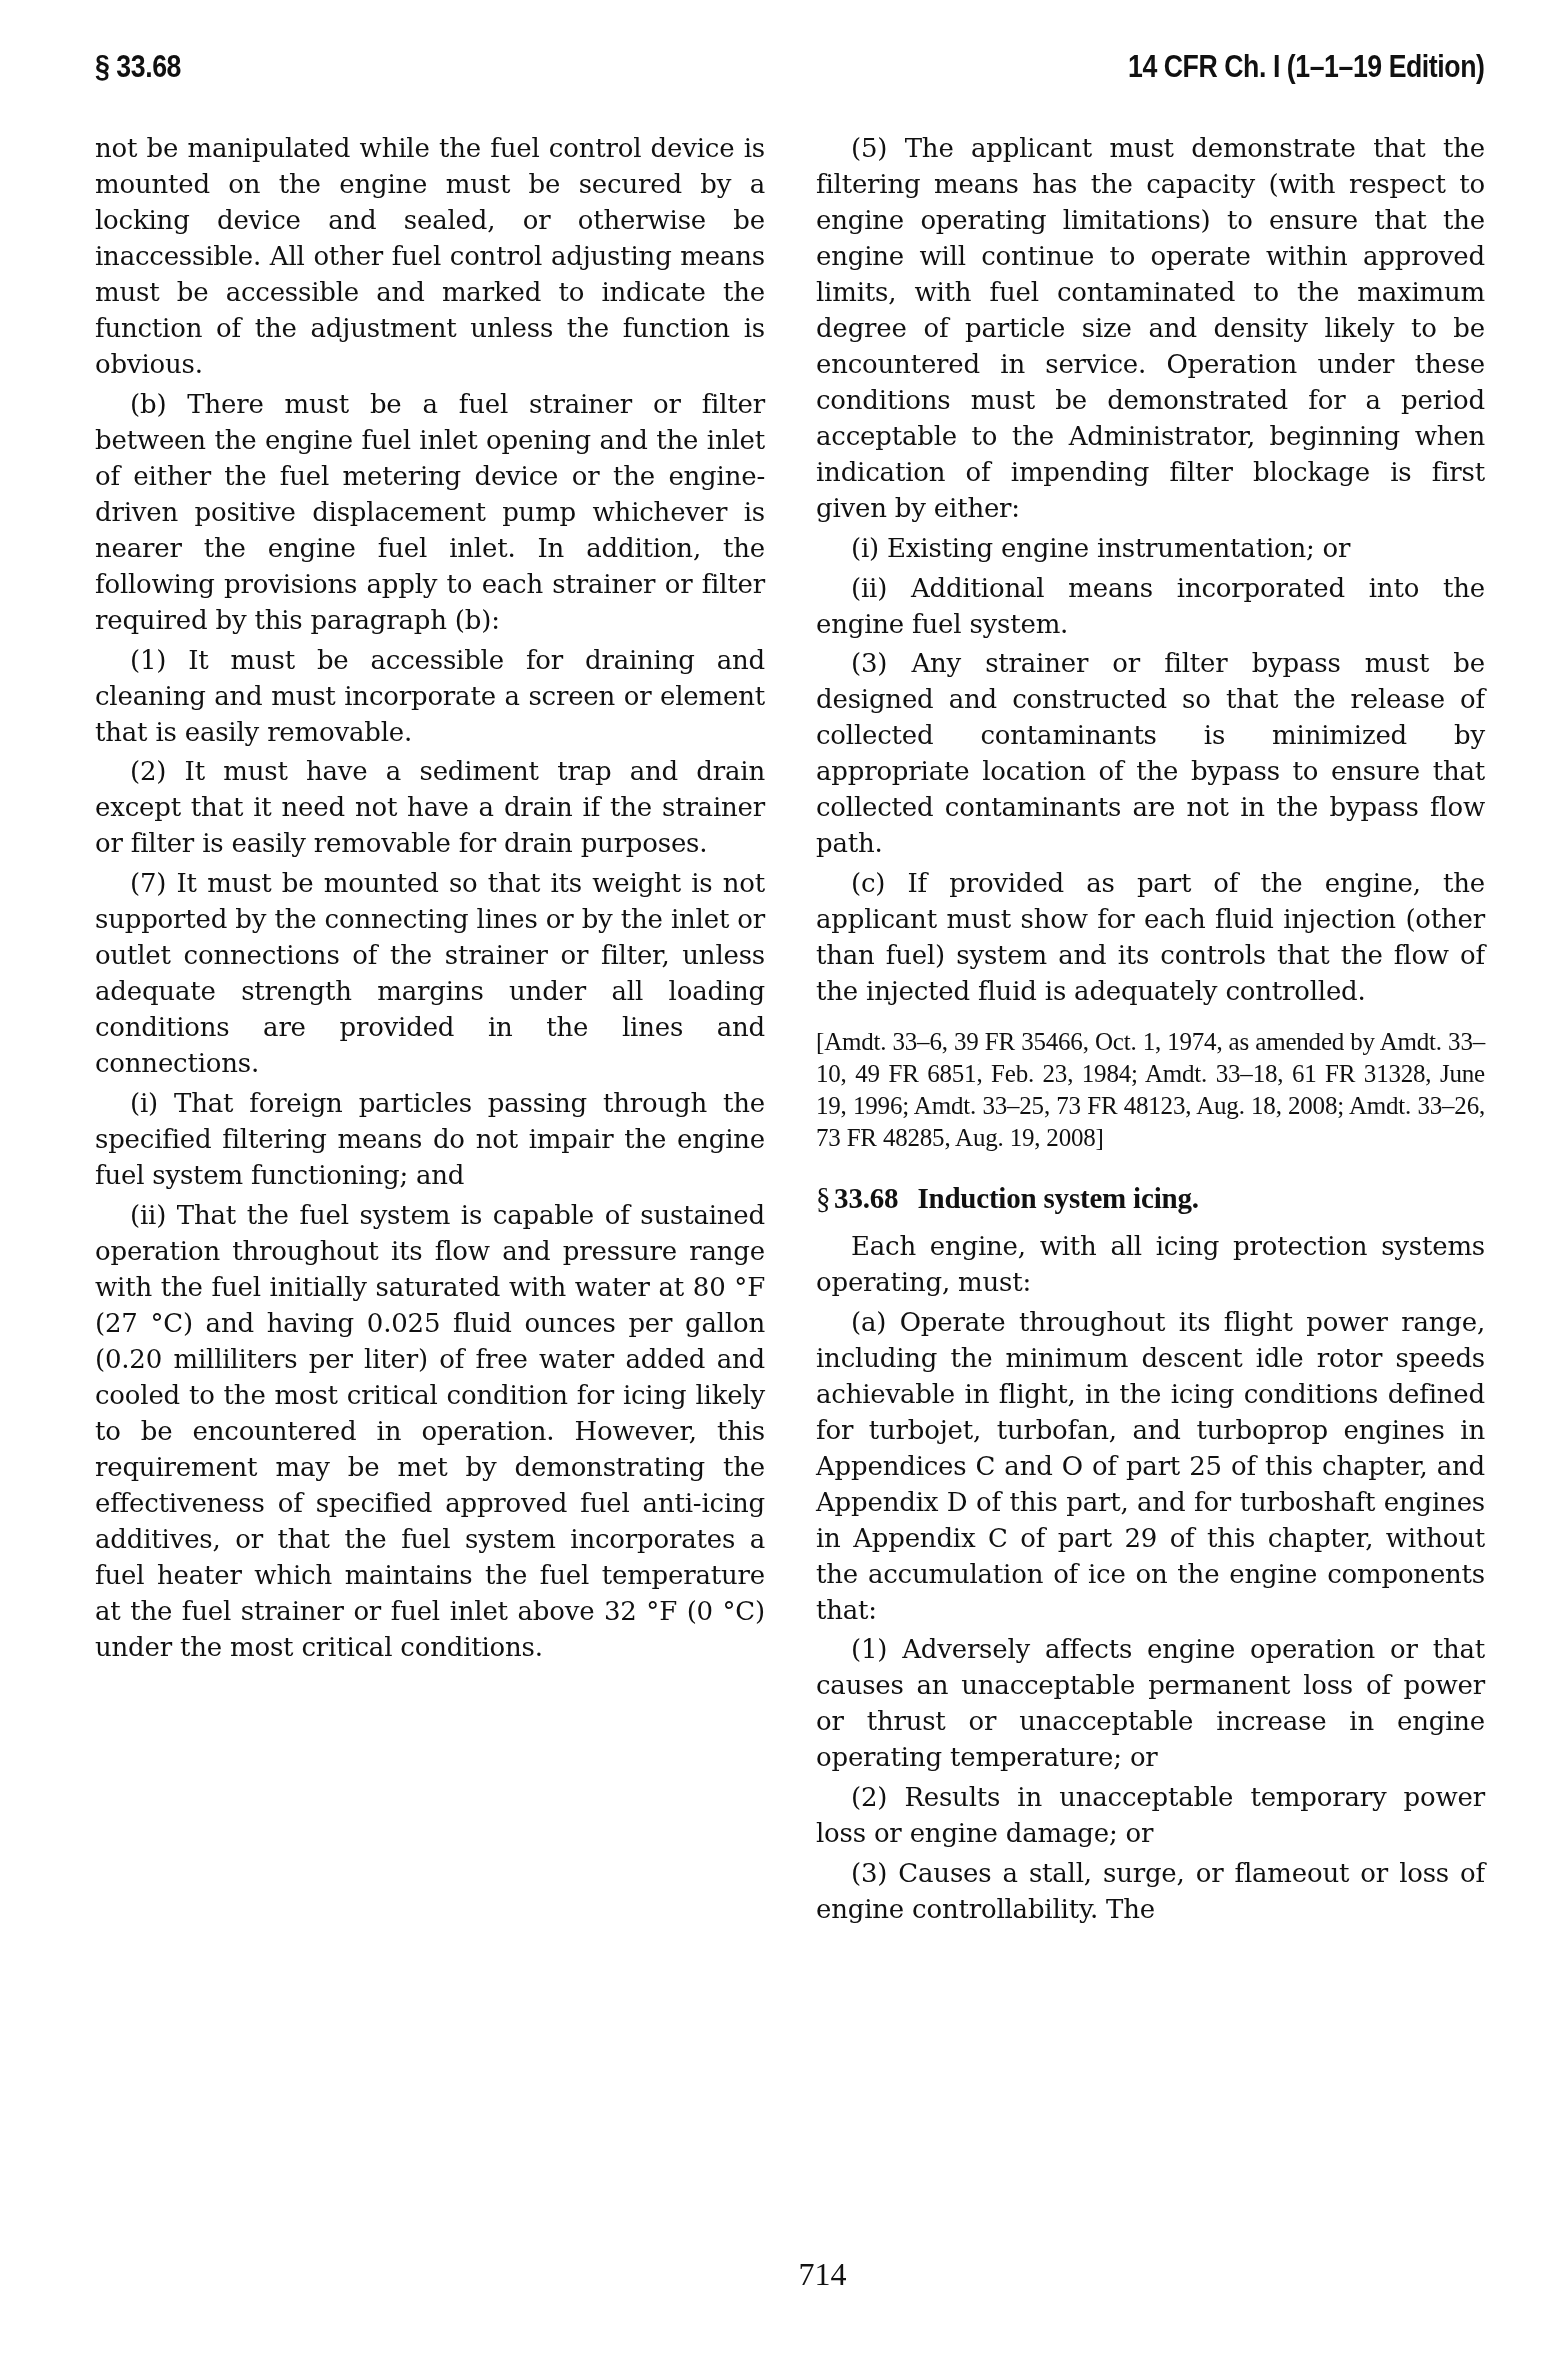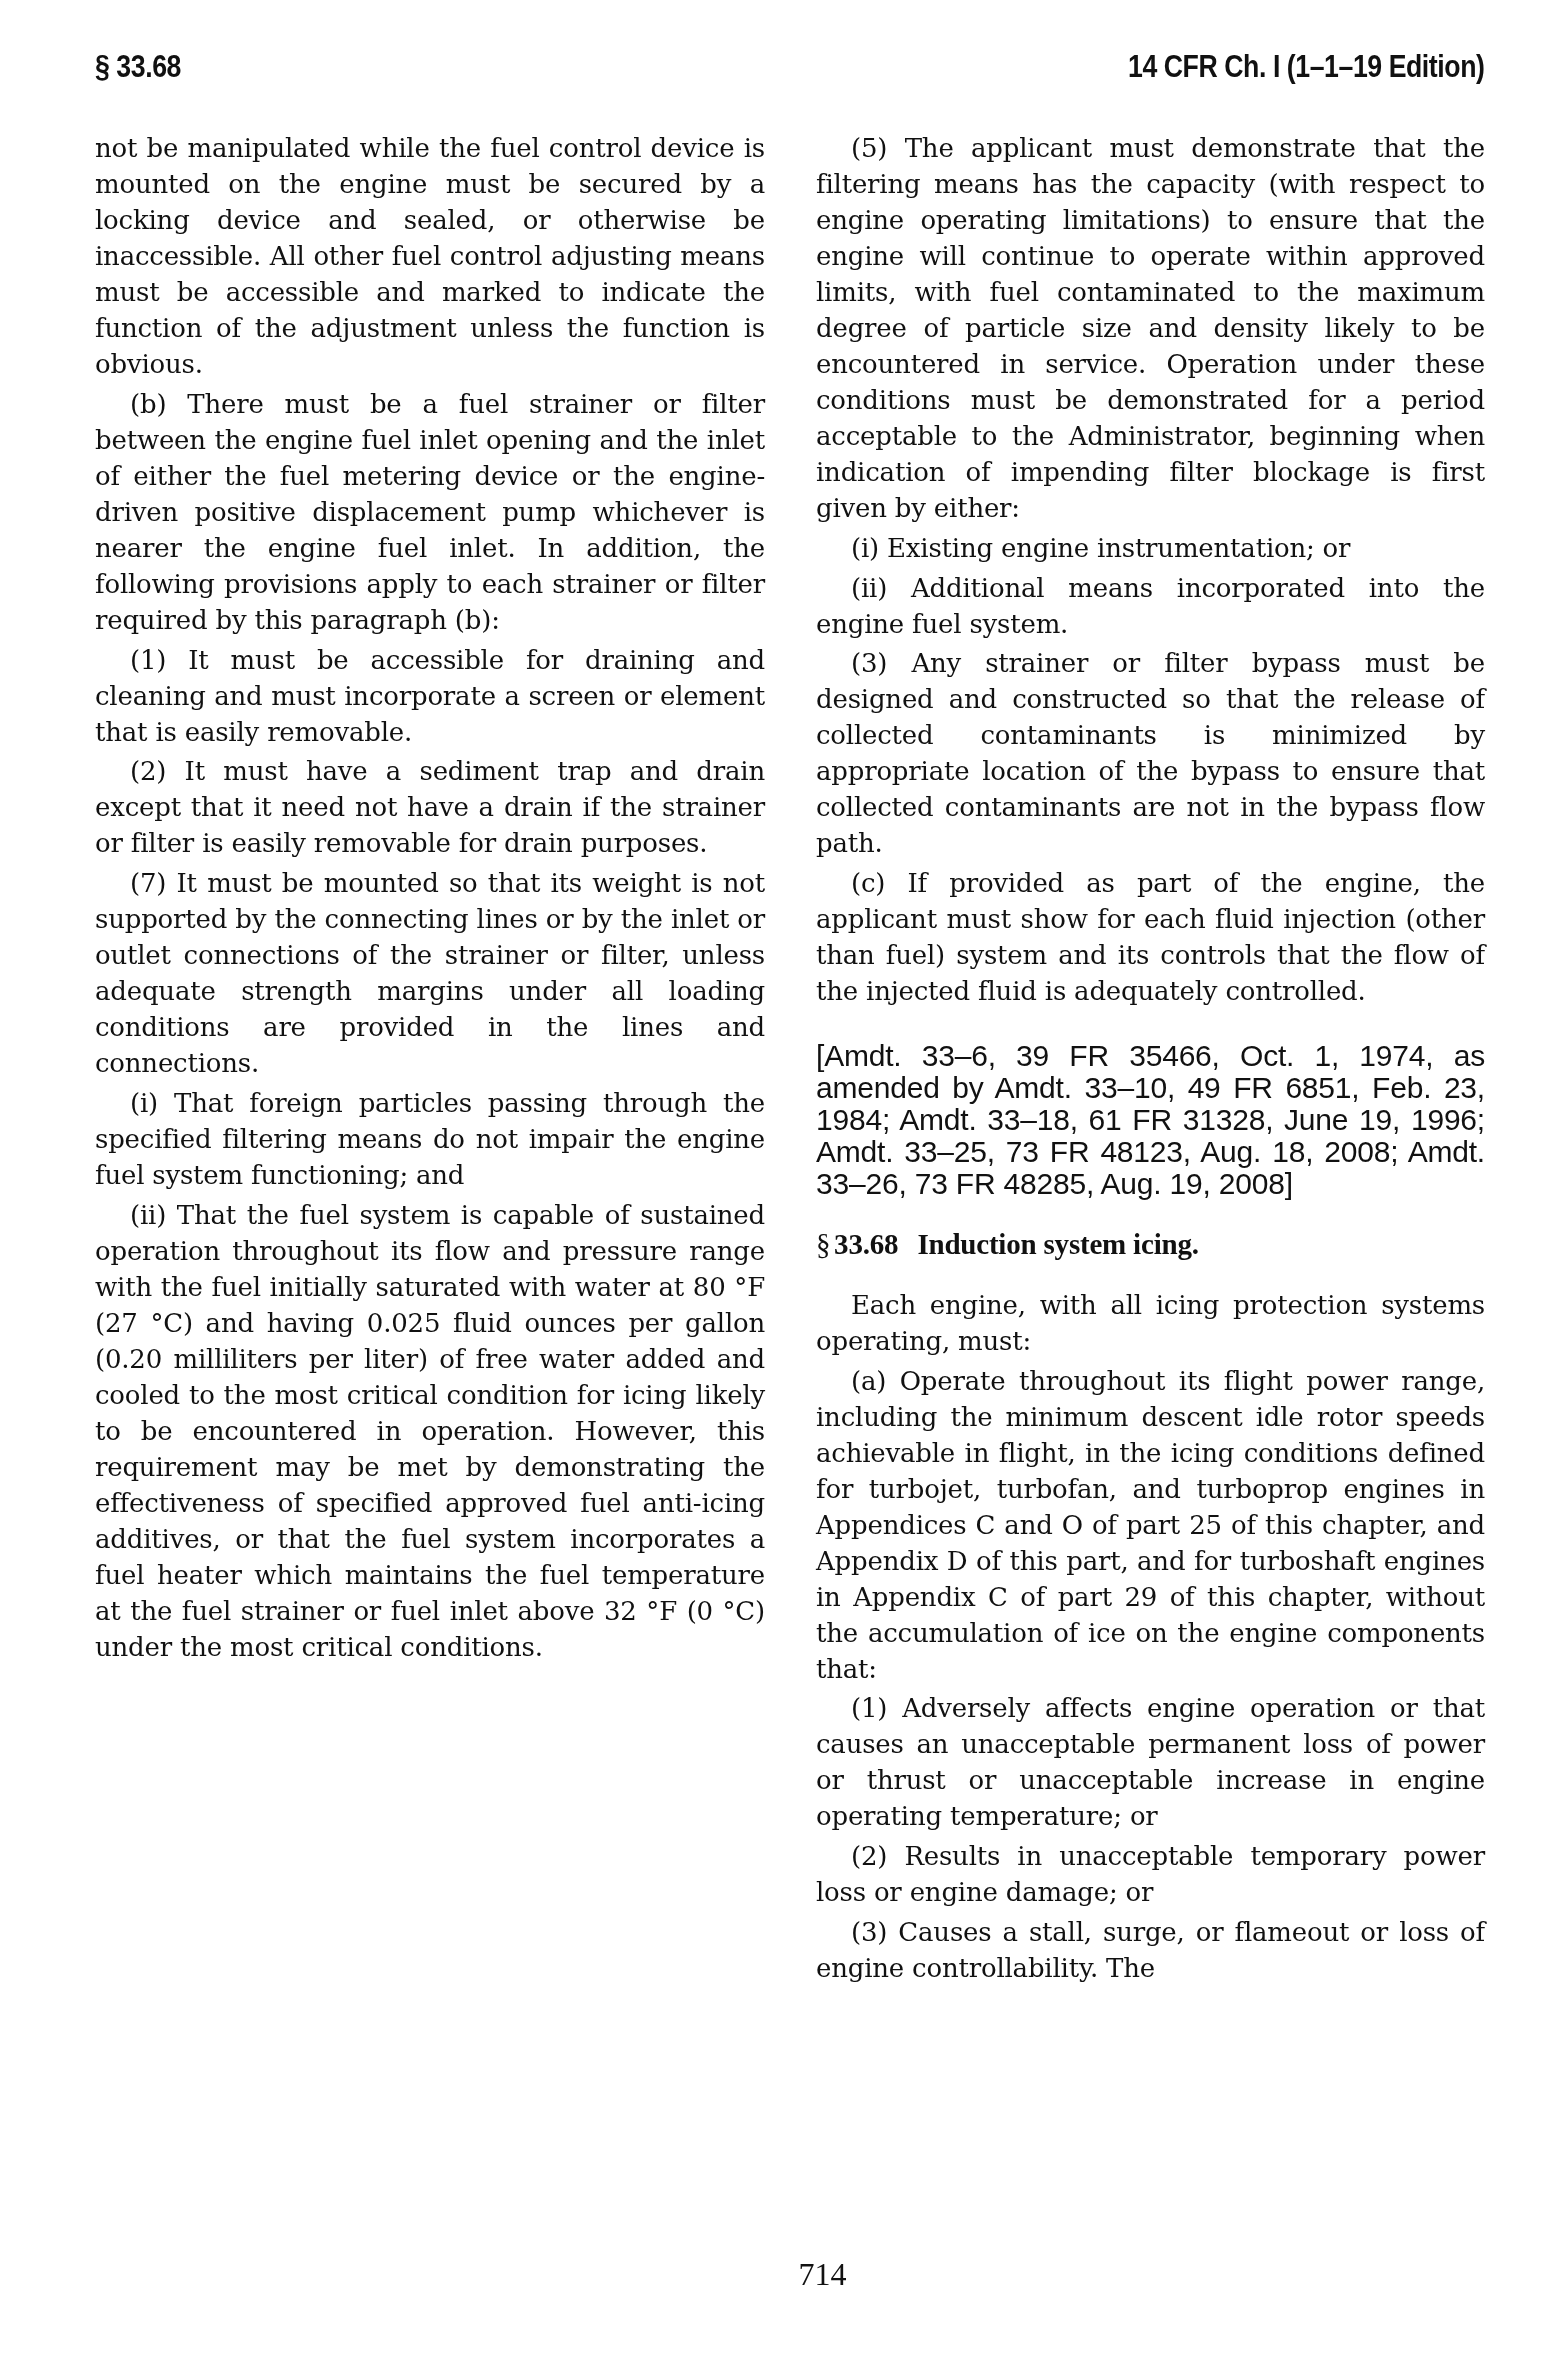--- a/index.html
+++ b/index.html
@@ -15,25 +15,25 @@
     .col {
       position: absolute; top: 130px; width: 670px;
       font-family: "DejaVu Serif", serif; font-size: 26px; line-height: 36px;
       text-align: justify; letter-spacing: -0.2px;
     }
     .col.left { left: 95px; }
     .col.right { left: 816px; width: 669px; }
     .col p { margin: 0 0 3.8px 0; text-indent: 35px; hyphens: manual; }
     .col p.noindent { text-indent: 0; }
     .col p.cite {
-      text-indent: 0; font-family: Liberation Sans, sans-serif; font-size: 30px; line-height: 32px;
-      margin-top: 31px; margin-bottom: 24.6px;
+      text-indent: 0; font-family: Liberation Serif, serif; font-size: 25px; line-height: 32px;
+      margin-top: 17px; margin-bottom: 24.6px;
     }
     .col h2 {
-      margin: 0 0 24px 0; font-family: "Liberation Serif", serif; font-size: 29px; font-weight: bold;
+      margin: 0 0 11px 0; font-family: "Liberation Serif", serif; font-size: 29px; font-weight: bold;
       line-height: 38px;
     }
     .col h2 .sec-sym { font-weight: normal; margin-right: 3.8px; }
     .col h2 .sec-title { margin-left: 19px; }
     .page-number {
       position: absolute; top: 2256px; left: 0; width: 1561px; text-align: center;
       font-family: "Liberation Serif", serif; font-size: 32px; margin-left: 42px;
     }
   </style>
 </head>

